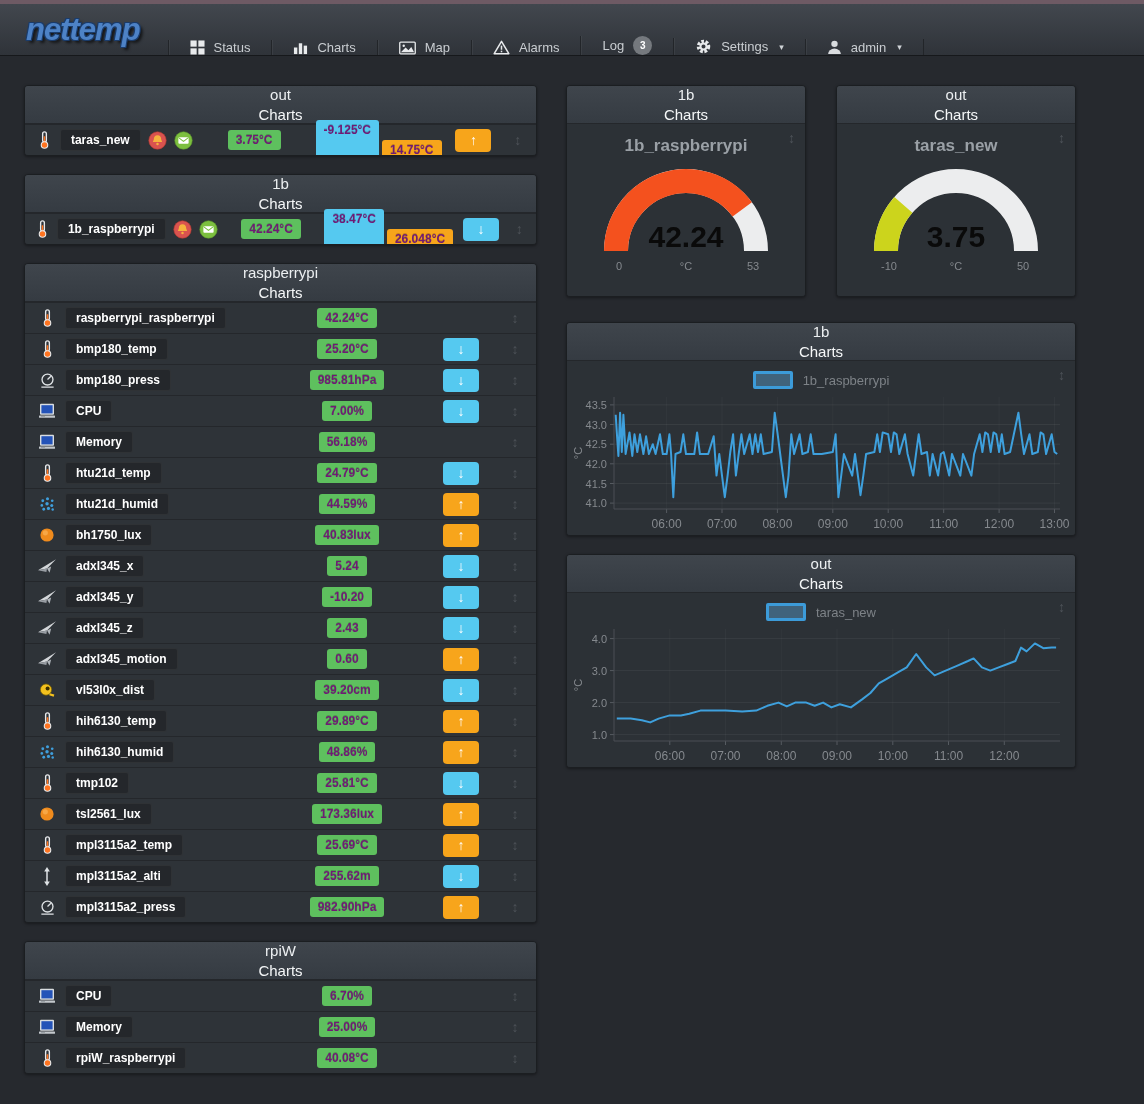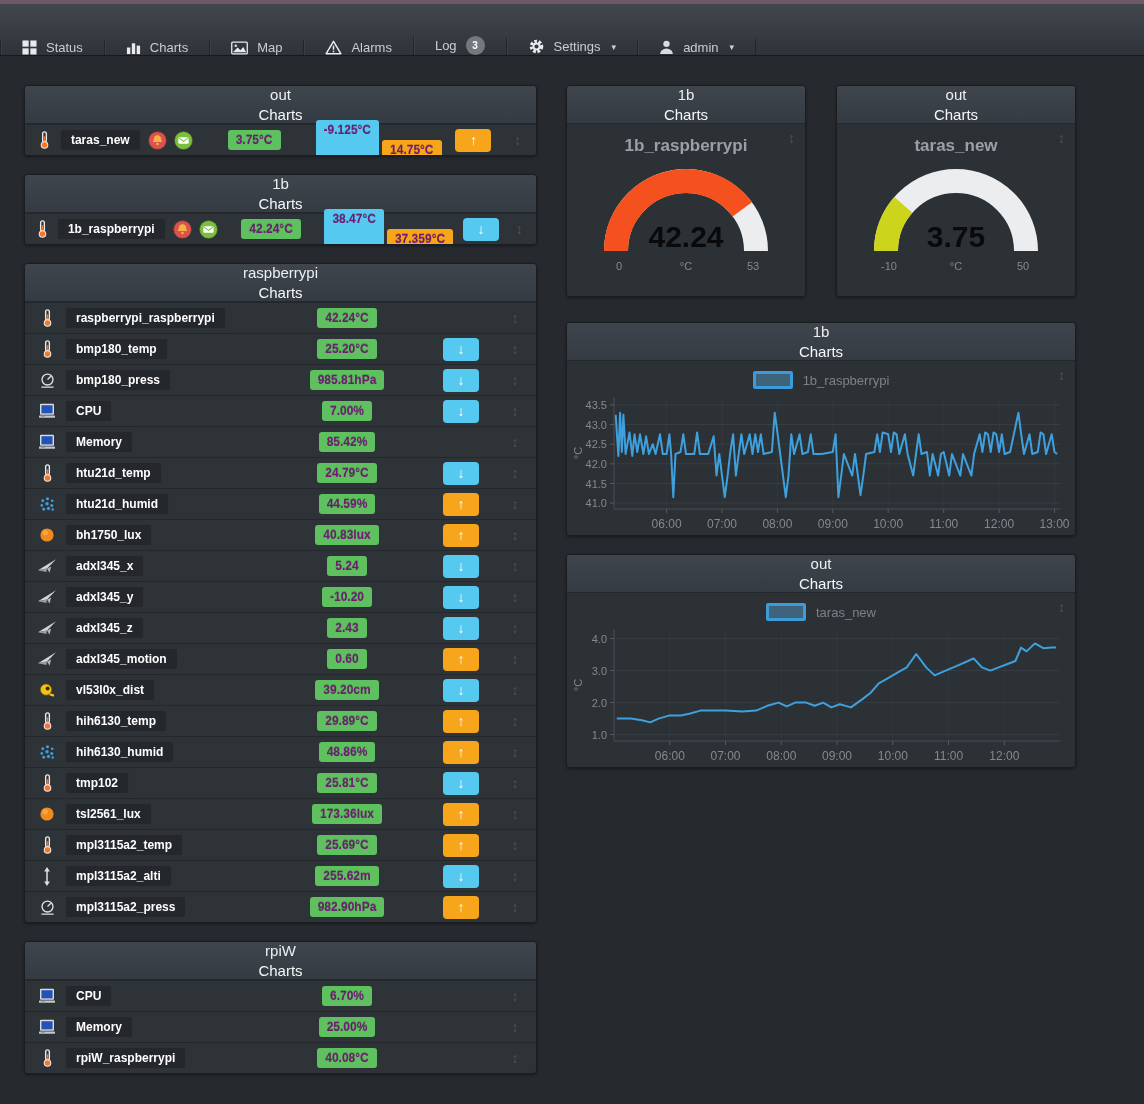--- a/index.html
+++ b/index.html
@@ -61,20 +61,21 @@
   svg text.xt { font-size:12px; }
   .mt25 { margin-top:25px; }
   .mt4  { margin-top:3px; }
 </style>
 </head>
 <body>
 
 <div class="top-strip"></div>
 
 <nav class="navbar">
+  <div class="logo">nettemp</div>
   <div id="nav-items" style="display:flex;align-items:flex-end;margin-top:16px;">
       <div class="nav-item">
         <span class="icn">
           <svg width="15" height="15" viewBox="0 0 16 16">
             <rect x="0.5" y="0.5" width="6.6" height="6.6" fill="#e8eaec"></rect>
             <rect x="8.9" y="0.5" width="6.6" height="6.6" fill="#e8eaec"></rect>
             <rect x="0.5" y="8.9" width="6.6" height="6.6" fill="#e8eaec"></rect>
             <rect x="8.9" y="8.9" width="6.6" height="6.6" fill="#e8eaec"></rect>
           </svg>
         </span>
@@ -213,21 +214,21 @@
             <rect x="4.6" y="6.6" width="10.8" height="6.8" rx="1" fill="#ffffff"></rect>
             <path d="M4.8,7 L10,11 L15.2,7" stroke="#7cbf3f" stroke-width="1.1" fill="none"></path>
           </svg>
         </span>
         <span class="spacer"></span>
         <span class="val-col">
           <span class="badge b-green">42.24°C</span>
         </span>
         <span class="ext-col">
           <span class="badge b-blue">38.47°C</span>
-          <span class="badge b-orange">37.359°C</span>
+          <span class="badge b-orange">26.048°C</span>
         </span>
         <span class="arr-col">
           <button class="trend-btn t-down">↓</button>
         </span>
         <span class="hnd-col">
           <span class="handle">↕</span>
         </span>
       </div>
     </section>
     <section class="panel">
@@ -329,21 +330,21 @@
               <rect x="2" y="0.8" width="14" height="11" rx="1" fill="#d9dde0"></rect>
               <rect x="3.4" y="2.2" width="11.2" height="8.2" fill="#2453b8"></rect>
               <rect x="1" y="12.4" width="16" height="2.4" rx="0.6" fill="#c3c8cc"></rect>
               <line x1="3" y1="13.6" x2="7" y2="13.6" stroke="#8d9399" stroke-width="0.8"></line>
             </svg>
           </span>
         </span>
         <span class="name-badge">Memory</span>
         <span class="spacer"></span>
         <span class="val-col">
-          <span class="badge b-green">85.42%</span>
+          <span class="badge b-green">56.18%</span>
         </span>
         <span class="arr-col"></span>
         <span class="hnd-col">
           <span class="handle">↕</span>
         </span>
       </div>
       <div class="srow">
         <span class="type-col">
           <span class="icn">
             <svg width="13" height="20" viewBox="0 0 14 20">

